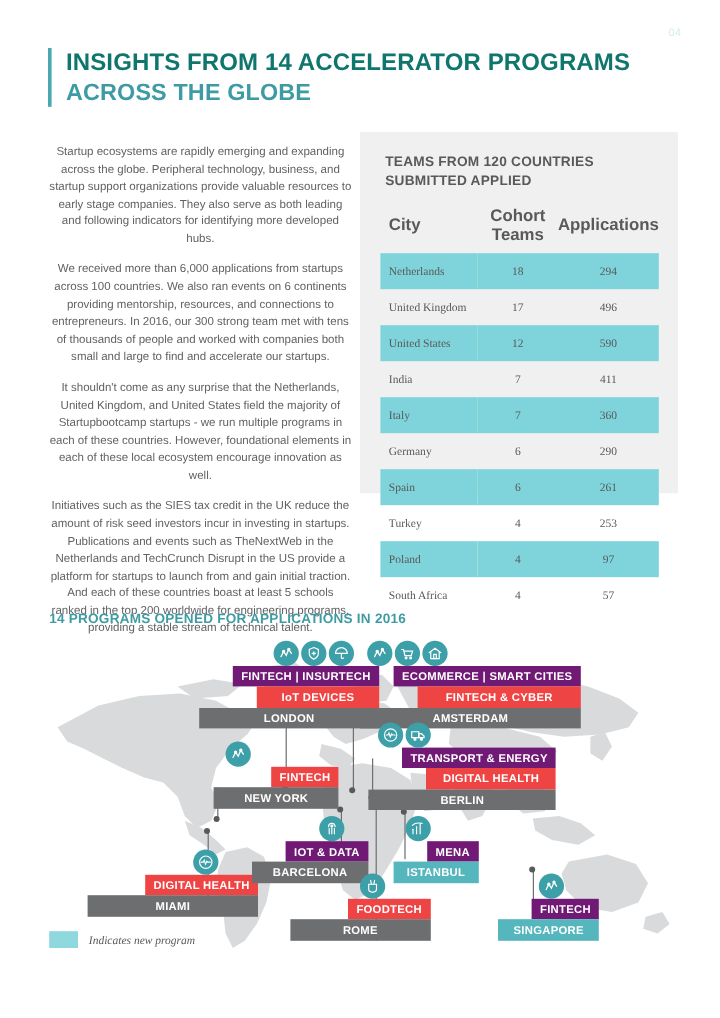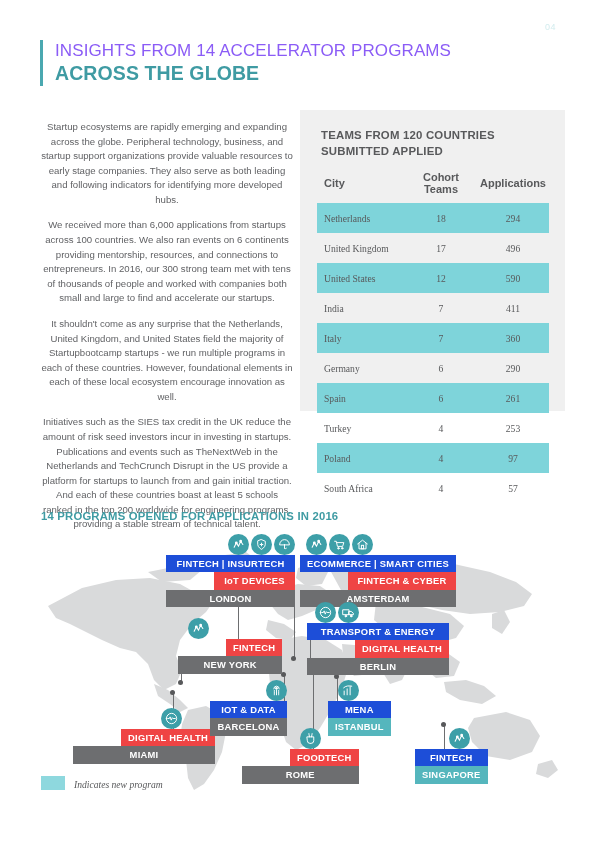--- a/index.html
+++ b/index.html
@@ -7,34 +7,34 @@
   html, body {
     width: 600px; height: 848px;
     background: #ffffff;
     font-family: "Liberation Sans", sans-serif;
     overflow: hidden;
   }
   .page { position: relative; width: 600px; height: 848px; background:#fff; }
 
   
   .page-num {
-    position: absolute; top: 22px; right: 44px;
+    position: absolute; top: 22px; right: 32px;
     font-size: 9px; letter-spacing: .5px;
     color: #d3ecee; font-weight: 400;
   }
 
   
   .title-block {
     position: absolute; left: 40px; top: 40px; width: 470px;
     border-left: 3px solid #4aa8b0;
     padding-left: 12px;
   }
   .title-line1 {
-    font-size: 17px; font-weight: 400; letter-spacing: .1px;
-    color: #8b5cf6; line-height: 1.25; white-space: nowrap;
+    font-size: 20px; font-weight: 700; letter-spacing: .1px;
+    color: #0f766e; line-height: 1.25; white-space: nowrap;
   }
   .title-line2 {
     font-size: 19.5px; font-weight: 600; letter-spacing: .1px;
     color: #3f9ba3; line-height: 1.25;
   }
 
   
   .body-col {
     position: absolute; left: 41px; top: 120px; width: 252px;
   }
@@ -52,21 +52,21 @@
   .panel-title {
     position: absolute; left: 21px; top: 17px; right: 14px;
     font-size: 11.4px; font-weight: 700; color: #58595b;
     letter-spacing: .2px; line-height: 1.42;
   }
   table.teams {
     position: absolute; left: 17px; top: 55px;
     width: 232px; border-collapse: collapse;
   }
   table.teams th {
-    font-size: 11px; font-weight: 600; color: #58595b;
+    font-size: 14px; font-weight: 600; color: #58595b;
     padding: 6px 0 8px 0; text-align: center;
   }
   table.teams th.city-col { text-align: left; padding-left: 7px; width: 88px; }
   table.teams th.cohort-col { width: 72px; }
   table.teams th.app-col { width: 72px; margin-left: 12px; }
   table.teams td {
     font-size: 9.6px; color: #58595b;
     height: 30px; text-align: center; vertical-align: middle; font-family: Liberation Serif, serif;
   }
   table.teams td.city { text-align: left; padding-left: 7px; }
@@ -100,21 +100,21 @@
     width: 21px; height: 21px; border-radius: 50%;
     background: #3d9fa8; display: flex;
     align-items: center; justify-content: center;
   }
   .circ-icon svg { display: block; }
   .bar {
     font-size: 9.4px; font-weight: 600; color: #ffffff;
     letter-spacing: .25px; padding: 3px 7px 3px 7px;
     white-space: nowrap; line-height: 1.22;
   }
-  .bar.teal  { background: #1d4ed8; }
+  .bar.teal  { background: #701a75; margin-left: 28px; }
   .bar.light { background: #ef4444; color:#ffffff;margin-left:48px; }
   .bar.gray  { background: #6d6e70; }
   .bar.teal2 { background: #55b6bd; }
   .bar.center { text-align: center; }
 
   
   .legend {
     position: absolute; left: 41px; top: 776px;
     display: flex; align-items: flex-end; gap: 9px; font-family: Liberation Serif, serif;
   }

